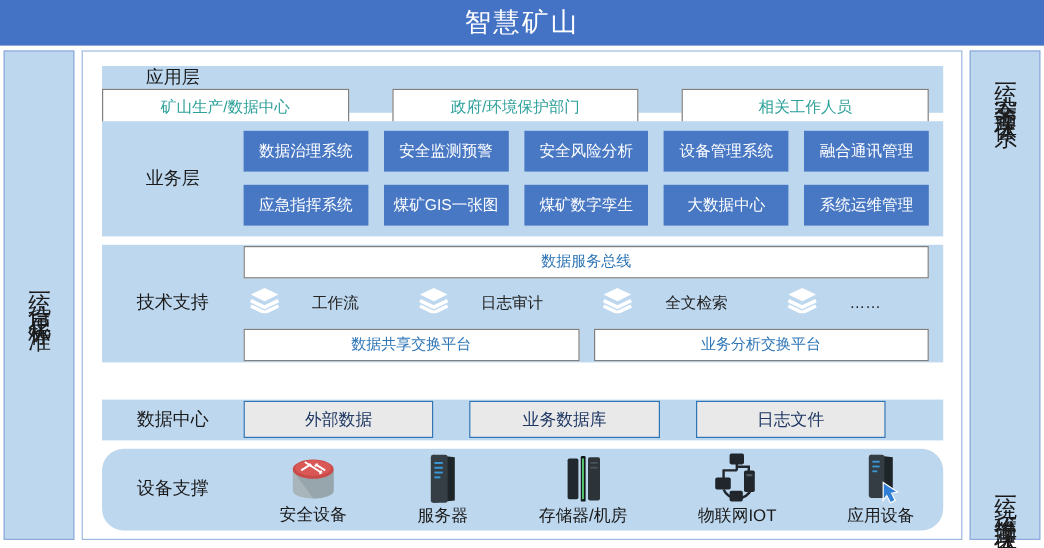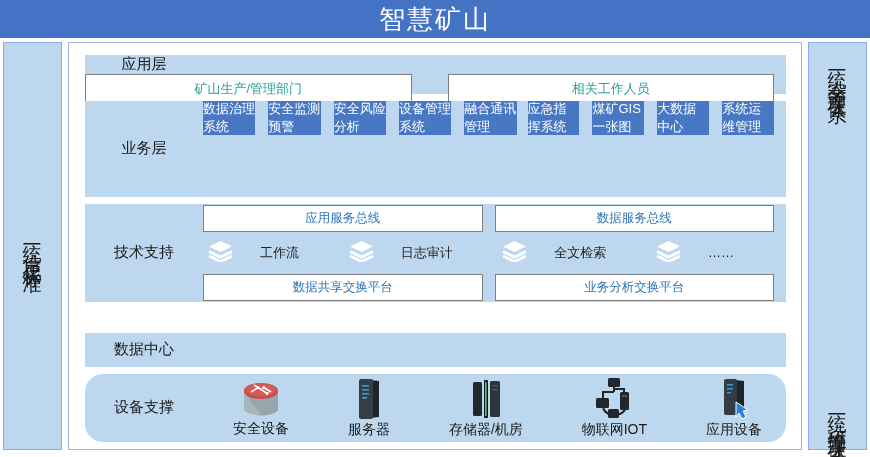--- a/index.html
+++ b/index.html
@@ -18,21 +18,21 @@
   .banner {
     height: 38px;
     width: 100%;
     background: #4472C4;
     display: flex;
     align-items: center;
     justify-content: center;
   }
   .banner h1 {
     color: #ffffff;
-    font-size: 26px;
+    font-size: 22px;
     font-weight: 500;
     letter-spacing: 2px;
   }
   
   .body-row {
     display: flex;
     height: 415px;
     padding: 4px 3px 3px 3px;
     gap: 6px;
   }
@@ -94,21 +94,21 @@
     align-items: center;
     justify-content: center;
     font-size: 13px;
   }
   .app-box { flex: 1; height: 29px; color: #2CA09A; }
 
   
   .band.business { height: 100px; }
   .band.business .band-content {
     display: flex;
-    flex-direction: row;
+    flex-direction: column;
     justify-content: center;
     gap: 11px;
   }
   .biz-row { display: flex; gap: 13px; }
   .biz-tile {
     flex: 1;
     height: 34px;
     background: #4878C4;
     color: #ffffff;
     font-size: 13px;
@@ -191,49 +191,50 @@
 
     <aside class="side left">
       <span class="vtext">统一信息化标准</span>
     </aside>
 
     <main class="panel">
 
       <section class="band application">
         <div class="band-label">应用层</div>
         <div class="band-content">
-          <div class="white-box app-box">矿山生产/管理部门</div>
+          <div class="white-box app-box">矿山生产/数据中心</div>
+          <div class="white-box app-box">政府/环境保护部门</div>
           <div class="white-box app-box">相关工作人员</div>
         </div>
       </section>
 
       <section class="band business">
         <div class="band-label">业务层</div>
         <div class="band-content">
           <div class="biz-row">
             <div class="biz-tile">数据治理系统</div>
             <div class="biz-tile">安全监测预警</div>
             <div class="biz-tile">安全风险分析</div>
             <div class="biz-tile">设备管理系统</div>
             <div class="biz-tile">融合通讯管理</div>
           </div>
           <div class="biz-row">
             <div class="biz-tile">应急指挥系统</div>
             <div class="biz-tile">煤矿GIS一张图</div>
+            <div class="biz-tile">煤矿数字孪生</div>
             <div class="biz-tile">大数据中心</div>
             <div class="biz-tile">系统运维管理</div>
           </div>
         </div>
       </section>
 
       <section class="band tech">
         <div class="band-label">技术支持</div>
         <div class="band-content">
           <div class="bus-row">
-            <div class="white-box bus-box">应用服务总线</div>
             <div class="white-box bus-box">数据服务总线</div>
           </div>
           <div class="service-row">
             <div class="service">
               <span>
                 <svg width="27" height="22" viewBox="0 0 27 22">
                   <path d="M13.5 1 L25 6.5 L13.5 12 L2 6.5 Z" fill="#ffffff"></path>
                   <path d="M2 11.5 l11.5 5.5 11.5 -5.5" stroke="#ffffff" stroke-width="3" fill="none"></path>
                   <path d="M2 16 l11.5 5.5 11.5 -5.5" stroke="#ffffff" stroke-width="3" fill="none"></path>
                 </svg>
@@ -273,20 +274,25 @@
           </div>
           <div class="bus-row">
             <div class="white-box bus-box">数据共享交换平台</div>
             <div class="white-box bus-box">业务分析交换平台</div>
           </div>
         </div>
       </section>
 
       <section class="band datacenter">
         <div class="band-label">数据中心</div>
+        <div class="band-content">
+          <div class="data-box">外部数据</div>
+          <div class="data-box">业务数据库</div>
+          <div class="data-box">日志文件</div>
+        </div>
       </section>
 
       <section class="band device">
         <div class="band-label">设备支撑</div>
         <div class="band-content">
 
           <div class="device-item">
             <span>
               <svg width="44" height="42" viewBox="0 0 44 42">
                 <path d="M5 15 h34 v17 a17 6.5 0 0 1 -34 0 Z" fill="#A8B6BC"></path>

